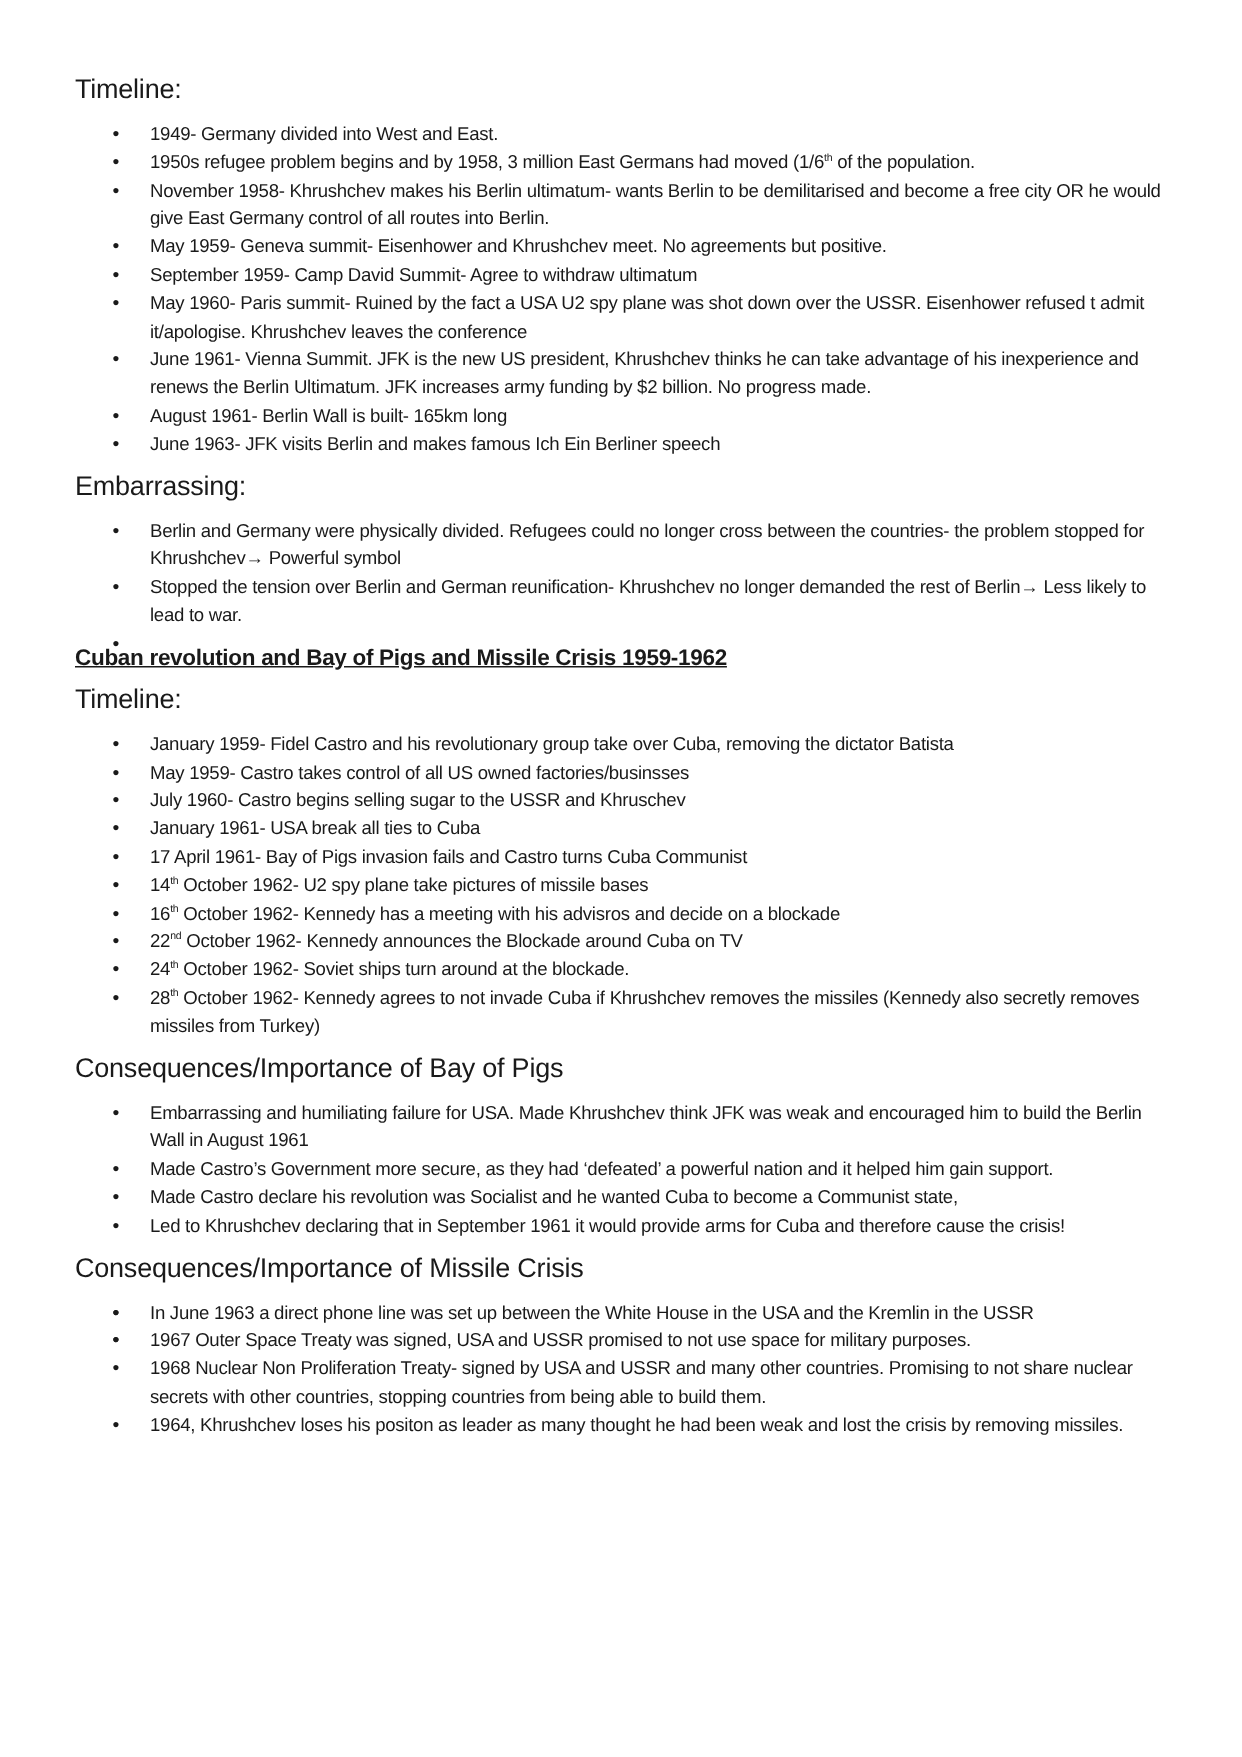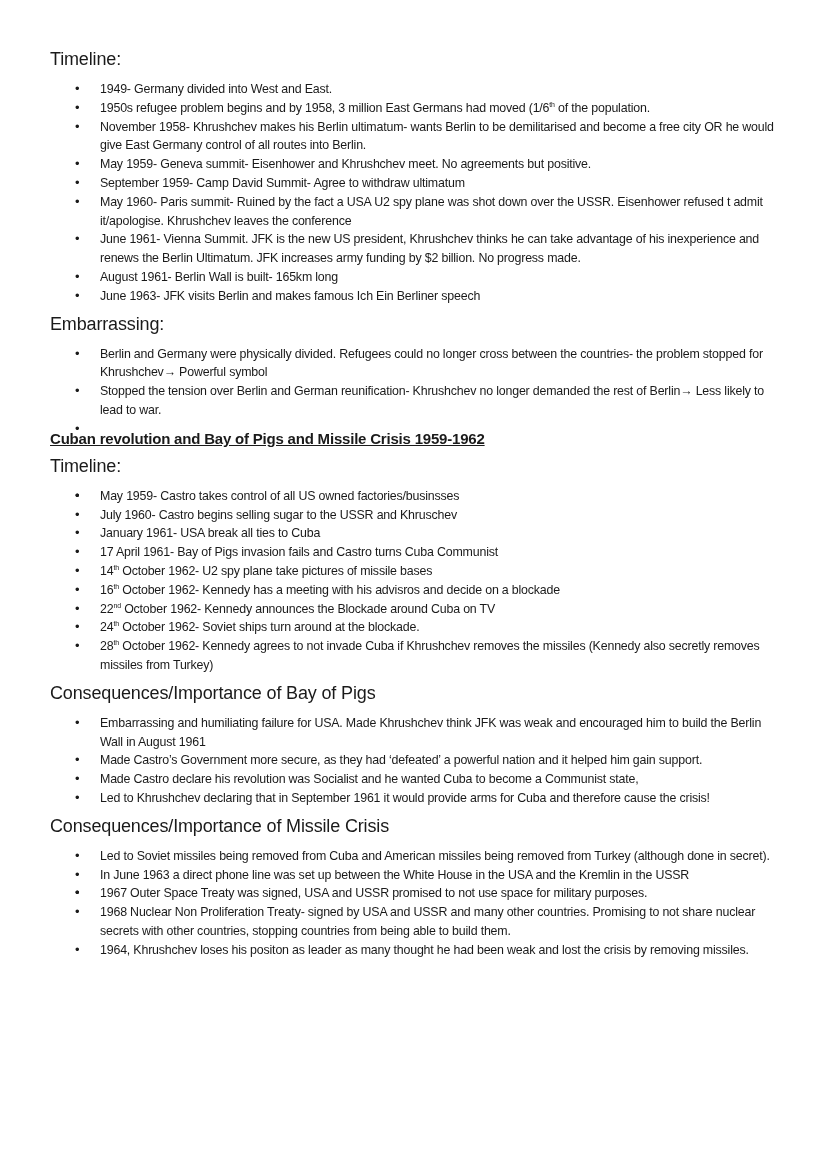--- a/index.html
+++ b/index.html
@@ -60,21 +60,21 @@
       <li><span class="dot">•</span></li>
     </ul>
   <div class="gap-b"></div>
 
   <p class="heading">Cuban revolution and Bay of Pigs and Missile Crisis 1959-1962</p>
   <div class="gap-b"></div>
 
   <p class="label">Timeline:</p>
   <div class="gap-a"></div>
   <ul class="bullets">
-      <li><span class="dot">•</span></li>
+      <li><span class="dot">•</span><span>January 1959- Fidel Castro and his revolutionary group take over Cuba, removing the dictator Batista</span></li>
       <li><span class="dot">•</span><span>May 1959- Castro takes control of all US owned factories/businsses</span></li>
       <li><span class="dot">•</span><span>July 1960- Castro begins selling sugar to the USSR and Khruschev</span></li>
       <li><span class="dot">•</span><span>January 1961- USA break all ties to Cuba</span></li>
       <li><span class="dot">•</span><span>17 April 1961- Bay of Pigs invasion fails and Castro turns Cuba Communist</span></li>
       <li><span class="dot">•</span><span>14<sup>th</sup> October 1962- U2 spy plane take pictures of missile bases</span></li>
       <li><span class="dot">•</span><span>16<sup>th</sup> October 1962- Kennedy has a meeting with his advisros and decide on a blockade</span></li>
       <li><span class="dot">•</span><span>22<sup>nd</sup> October 1962- Kennedy announces the Blockade around Cuba on TV</span></li>
       <li><span class="dot">•</span><span>24<sup>th</sup> October 1962- Soviet ships turn around at the blockade.</span></li>
       <li><span class="dot">•</span><span>28<sup>th</sup> October 1962- Kennedy agrees to not invade Cuba if Khrushchev removes the missiles (Kennedy also secretly removes missiles from Turkey)</span></li>
     </ul>
@@ -86,20 +86,20 @@
       <li><span class="dot">•</span><span>Embarrassing and humiliating failure for USA. Made Khrushchev think JFK was weak and encouraged him to build the Berlin Wall in August 1961</span></li>
       <li><span class="dot">•</span><span>Made Castro’s Government more secure, as they had ‘defeated’ a powerful nation and it helped him gain support.</span></li>
       <li><span class="dot">•</span><span>Made Castro declare his revolution was Socialist and he wanted Cuba to become a Communist state,</span></li>
       <li><span class="dot">•</span><span>Led to Khrushchev declaring that in September 1961 it would provide arms for Cuba and therefore cause the crisis!</span></li>
     </ul>
   <div class="gap-b"></div>
 
   <p class="label">Consequences/Importance of Missile Crisis</p>
   <div class="gap-a"></div>
   <ul class="bullets">
-      <li><span class="dot">•</span><span>Led to Soviet missiles being removed from Cuba and American missiles being removed from Turkey (although done in secret).</span></li>
+      <li><span class="dot">•</span></li>
       <li><span class="dot">•</span><span>In June 1963 a direct phone line was set up between the White House in the USA and the Kremlin in the USSR</span></li>
       <li><span class="dot">•</span></li>
       <li><span class="dot">•</span><span>1967 Outer Space Treaty was signed, USA and USSR promised to not use space for military purposes.</span></li>
       <li><span class="dot">•</span><span>1968 Nuclear Non Proliferation Treaty- signed by USA and USSR and many other countries. Promising to not share nuclear secrets with other countries, stopping countries from being able to build them.</span></li>
       <li><span class="dot">•</span><span>1964, Khrushchev loses his positon as leader as many thought he had been weak and lost the crisis by removing missiles.</span></li>
     </ul>
 </div>
 
 </body></html>

